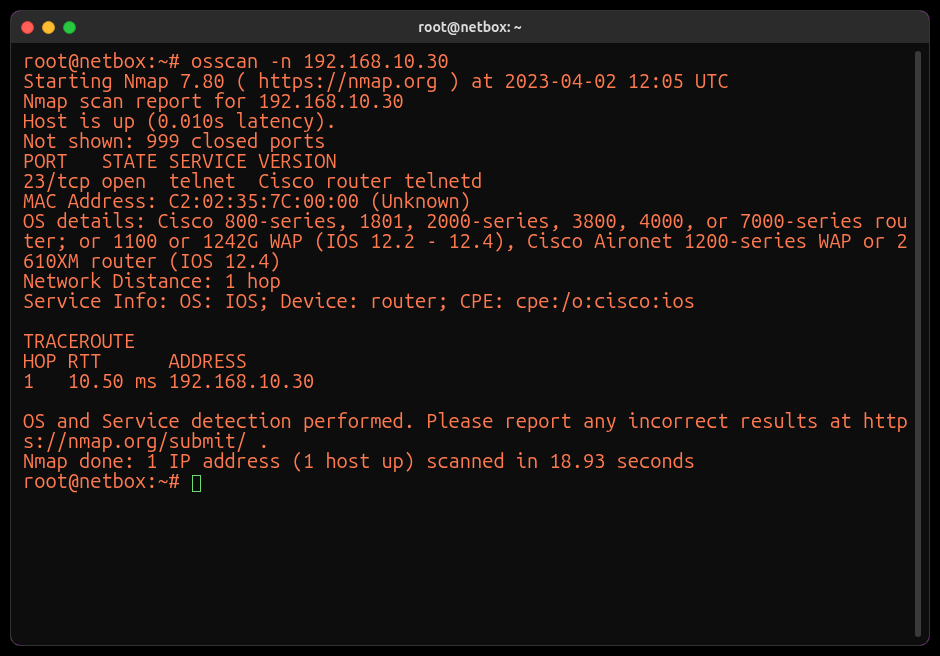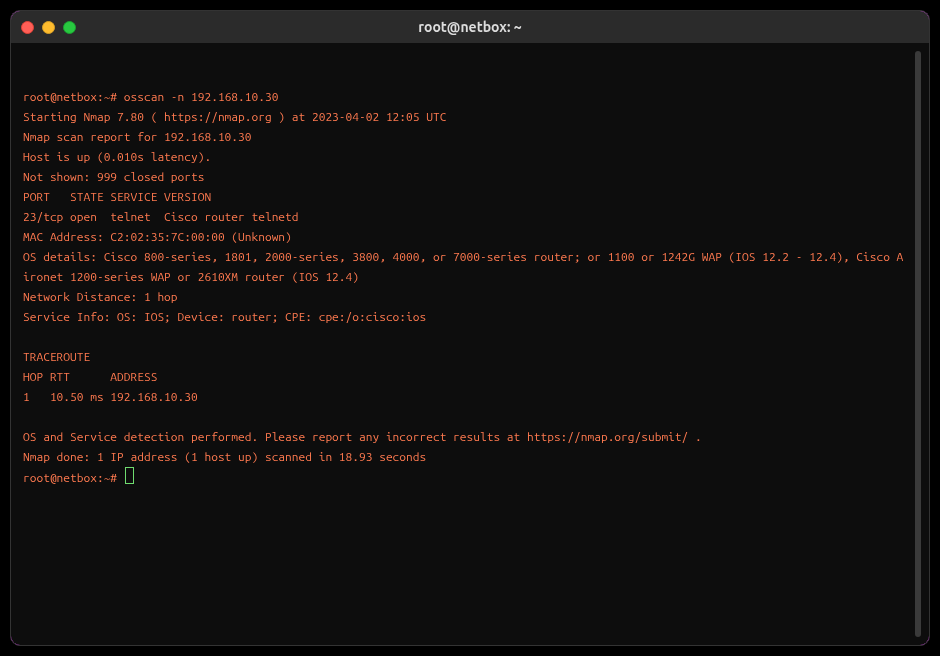--- a/index.html
+++ b/index.html
@@ -61,26 +61,25 @@
     .terminal-body {
       flex: 1;
       background: #0d0d0d;
       padding: 8px 6px 8px 12px;
       display: flex;
       position: relative;
     }
     .terminal-content {
       flex: 1;
       color: #ff7a50;
-      font-size: 12px;
+      font-size: 20px;
       line-height: 20px;
       white-space: pre-wrap;
       word-break: break-all;
       font-family: "Ubuntu Mono", "DejaVu Sans Mono", "Liberation Mono", monospace;
-      margin-top: 36px;
     }
     .scrollbar {
       width: 10px;
       background: #0d0d0d;
       margin-left: 4px;
       position: relative;
     }
     .scrollbar-thumb {
       position: absolute;
       top: 0;

